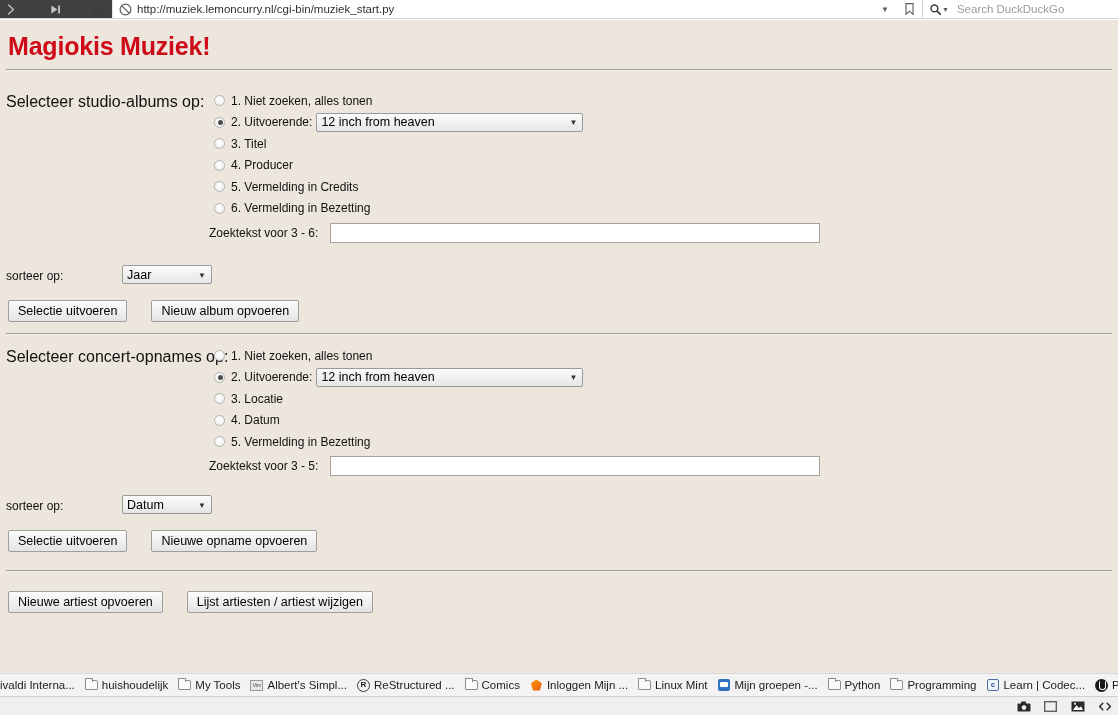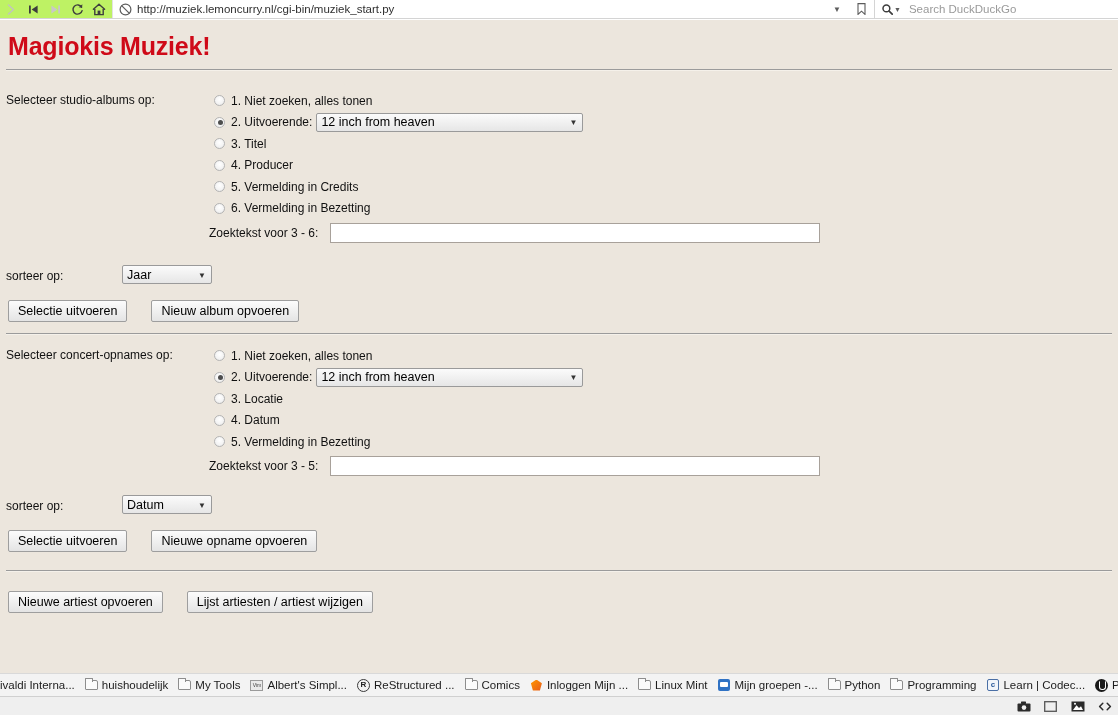--- a/index.html
+++ b/index.html
@@ -8,21 +8,21 @@
     width: 1118px; height: 715px;
     overflow: hidden;
     background: #ffffff;
     font-family: "Liberation Sans", sans-serif;
   }
 
   
   #browser-toolbar {
     position: absolute; top: 0; left: 0;
     width: 1118px; height: 19px;
-    background: #bef264;
+    background: #404040;
     border-bottom: 1px solid #d4d4d4;
     display: flex; align-items: center;
   }
   .nav-btn {
     width: 22px; height: 18px;
     display: flex; align-items: center; justify-content: center;
     color: #4a4a4a;
     font-size: 12px;
     flex: 0 0 auto;
   }
@@ -51,21 +51,21 @@
   }
   #urlbar-right {
     position: absolute; right: 0; top: 0;
     height: 18px;
     display: flex; align-items: center;
   }
   #dropmarker { font-size: 8px; color: #5c5c5c; padding: 0 8px; }
   #bookmark-star { padding: 0 8px; color: #5c5c5c; display:flex; align-items:center; }
 
   #searchbar {
-    width: 244px; height: 18px;
+    width: 196px; height: 18px;
     background: #ffffff;
     border-left: 1px solid #d4d4d4;
     display: flex; align-items: center;
     flex: 0 0 auto;
   }
   #search-icon-wrap { padding: 0 3px 0 7px; display: flex; align-items: center; color: #4a4a4a; }
   #search-caret { font-size: 7px; color: #5c5c5c; margin-left: 1px; }
   #search-placeholder { font-size: 11.5px; color: #9a9a9a; margin-left: 5px; }
 
   
@@ -94,21 +94,21 @@
     height: 0;
     margin: 0;
     border: 0;
     border-top: 1px solid #9b9b9b;
     border-bottom: 1px solid #f5f1ea;
   }
 
   .section-label {
     position: absolute;
     left: 6px;
-    font-size: 12px;
+    font-size: 16px;
     color: #111;
     white-space: nowrap;
   }
 
   .radio-group { position: absolute; left: 214px; }
   .radio-row {
     display: flex; align-items: center;
     height: 21.5px;
     white-space: nowrap;
   }

